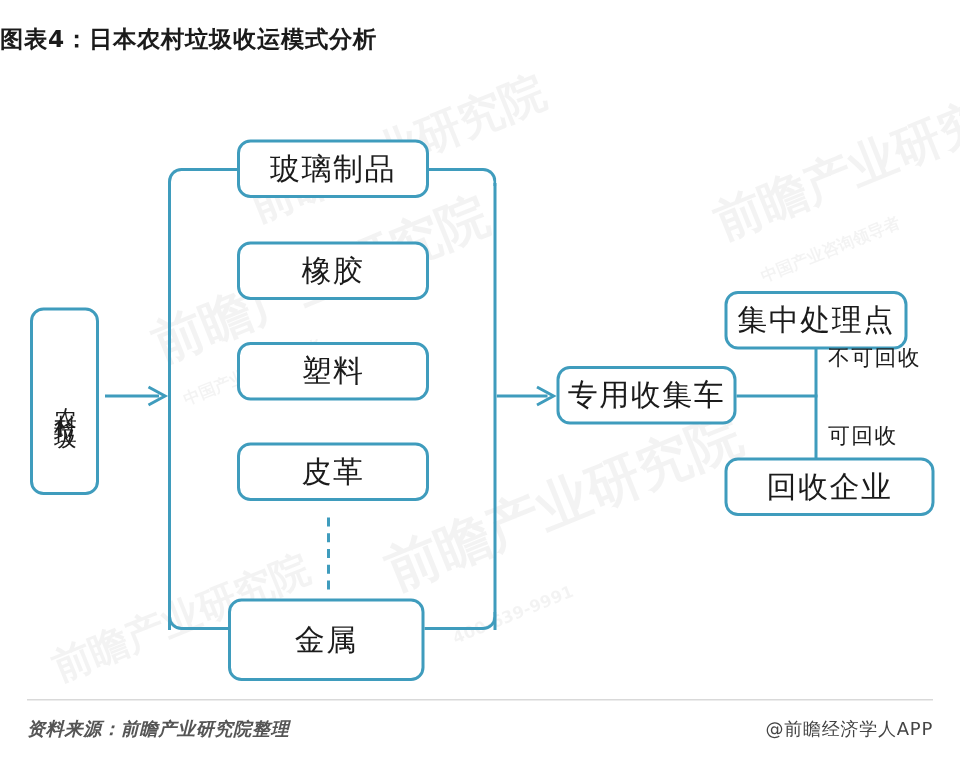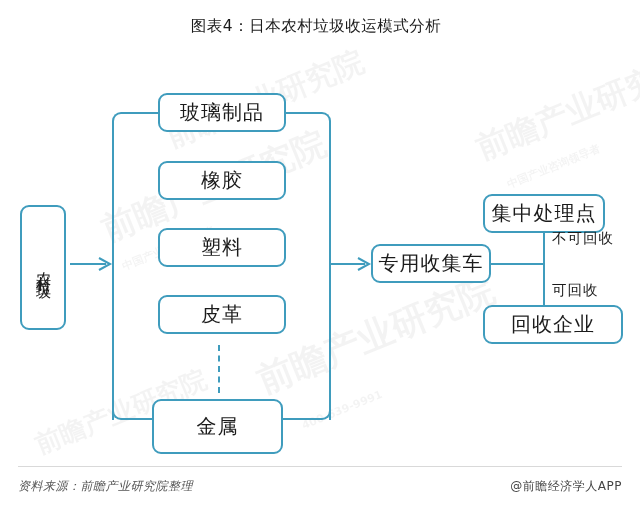--- a/index.html
+++ b/index.html
@@ -37,23 +37,22 @@
     transform-origin: left top;
     font-family: "DejaVu Sans", "Liberation Sans", sans-serif;
   }
 
   
   .title {
     position: absolute;
     left: 0;
     top: 16px;
     width: 632px;
-    text-align: center;
     font-size: 15.5px;
-    font-weight: 400;
+    font-weight: 700;
     color: #1b1b1b;
     letter-spacing: 0.5px;
   }
 
   
   .node {
     position: absolute;
     box-sizing: border-box;
     border: 2px solid #3f9cbd;
     border-radius: 9px;
@@ -126,21 +125,21 @@
     width: 604px;
     height: 1px;
     background: #d9d9d9;
   }
   .source {
     position: absolute;
     left: 18px;
     top: 478px;
     font-size: 12px;
     font-style: italic;
-    font-weight: 400;
+    font-weight: 700;
     color: #555;
     letter-spacing: 0.5px;
   }
   .brand {
     position: absolute;
     right: 18px;
     top: 478px;
     font-size: 12px;
     color: #444;
     letter-spacing: 0.5px;

